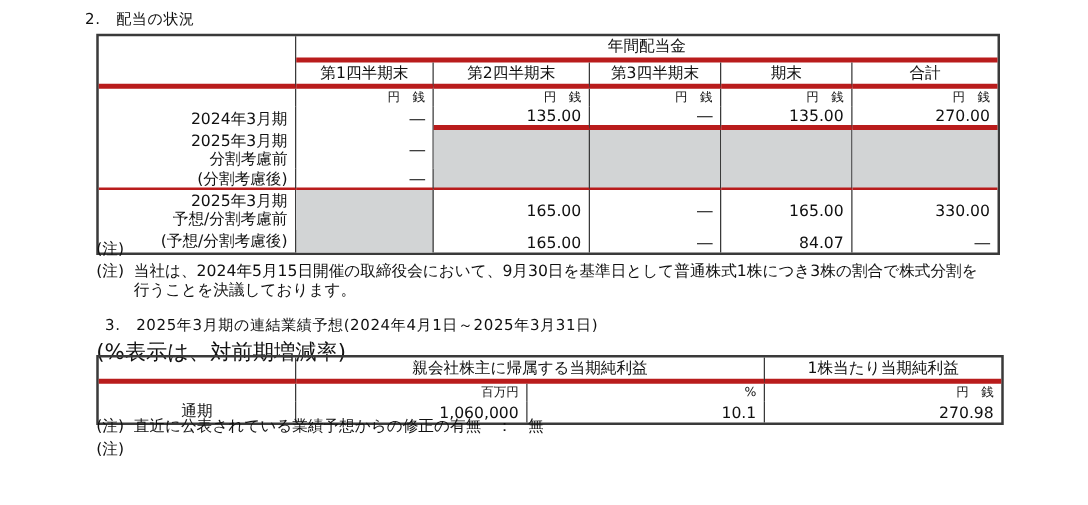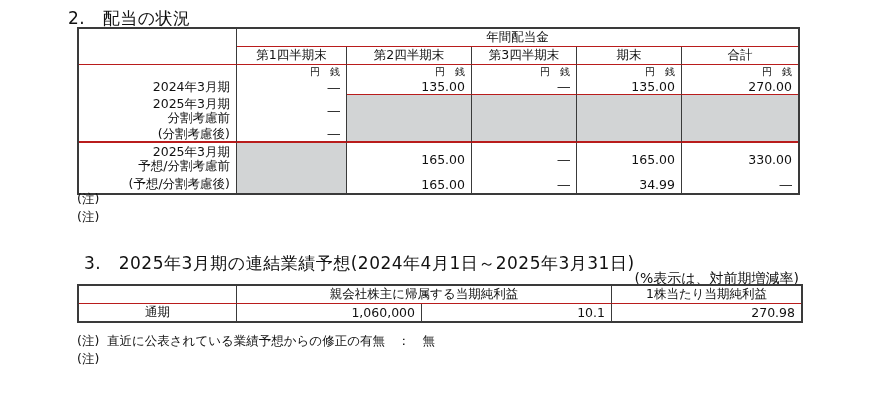--- a/index.html
+++ b/index.html
@@ -1,43 +1,43 @@
 <!DOCTYPE html>
 <html><head>
 <meta charset="utf-8">
 <style>
   html,body { margin:0; padding:0; background:#ffffff; }
   .page {
     position:relative; width:870px; height:404px; background:#ffffff;
     color:#111111; font-family:"DejaVu Sans", sans-serif;
     overflow:hidden;
   }
-  .sec-title { position:absolute; font-size:17px; letter-spacing:0.5px; white-space:pre; }
+  .sec-title { position:absolute; font-size:12px; letter-spacing:0.5px; white-space:pre; }
 
   table.tbl { position:absolute; border:2px solid #3a3a3a; border-collapse:separate; border-spacing:0; table-layout:fixed; font-size:12.5px; }
   table.tbl td, table.tbl th {
-    border-right:1px solid #3a3a3a; border-bottom:1px solid #b91c1c;
+    border-right:1px solid #3a3a3a; border-bottom:4px solid #b91c1c;
     padding:0 6px; font-weight:normal; overflow:hidden; vertical-align:middle;
   }
   table.tbl .lastcol { border-right:none; }
   table.tbl .nb { border-bottom:none; }
   table.tbl .thickb { border-bottom-width:2px; }
   table.tbl th { text-align:center; padding:0 2px; }
   .num { text-align:right; white-space:nowrap; }
   .shade { background:#d2d4d5; }
   .lbl { text-align:right; line-height:14px; vertical-align:top; padding-top:1px; }
   .units { font-size:10px; vertical-align:bottom; padding-bottom:1px; }
   .ctr { text-align:center; }
 
   .notes { position:absolute; font-size:12.5px; }
   .note { display:flex; line-height:15px; margin-bottom:3px; }
   .note-marker { flex:0 0 30px; white-space:nowrap; }
   .note-text { white-space:pre-line; }
 
-  .pct-note { position:absolute; text-align:right; font-size:14px; }
+  .pct-note { position:absolute; font-size:17px; }
 </style>
 </head>
 <body>
 
 <div class="page">
 
   <div class="sec-title" style="left:68px; top:7px;">2.　配当の状況</div>
 
   <table class="tbl" style="left:77px; top:27px; width:719px;">
     <colgroup>
@@ -99,51 +99,59 @@
       <td rowspan="2" class="shade nb"></td>
       <td class="nb num">165.00</td>
       <td class="nb num">―</td>
       <td class="nb num">165.00</td>
       <td class="nb num lastcol">330.00</td>
     </tr>
     <tr style="height:18px">
       <td class="nb lbl" style="vertical-align:middle;">(予想/分割考慮後)</td>
       <td class="nb num">165.00</td>
       <td class="nb num">―</td>
-      <td class="nb num">34.99</td>
+      <td class="nb num">84.07</td>
       <td class="nb num lastcol">―</td>
     </tr>
   </tbody>
     </table>
 
   <div class="notes" style="left:77px; top:191px; width:763px;">
     <div class="note">
       <span class="note-marker">(注)</span>
     </div>
     <div class="note">
       <span class="note-marker">(注)</span>
+      <span class="note-text">当社は、2024年5月15日開催の取締役会において、9月30日を基準日として普通株式1株につき3株の割合で株式分割を
+行うことを決議しております。</span>
     </div>
   </div>
 
   <div class="sec-title" style="left:84px; top:252px;">3.　2025年3月期の連結業績予想(2024年4月1日～2025年3月31日)</div>
 
   <div class="pct-note" style="left:77px; top:270px; width:722px;">(%表示は、対前期増減率)</div>
 
   <table class="tbl" style="left:77px; top:284px; width:722px;">
     <colgroup>
       <col style="width:158px">
         <col style="width:185px">
         <col style="width:190px">
         <col style="width:189px">
     </colgroup>
     <tbody>
         <tr style="height:17px">
       <td></td>
       <th colspan="2">親会社株主に帰属する当期純利益</th>
       <th class="lastcol">1株当たり当期純利益</th>
+    </tr>
+    <tr style="height:14px">
+      <td class="nb"></td>
+      <td class="nb num units">百万円</td>
+      <td class="nb num units">%</td>
+      <td class="nb num units lastcol">円　銭</td>
     </tr>
     <tr style="height:16px">
       <td class="nb ctr">通期</td>
       <td class="nb num">1,060,000</td>
       <td class="nb num">10.1</td>
       <td class="nb num lastcol">270.98</td>
     </tr>
   </tbody>
     </table>
 

